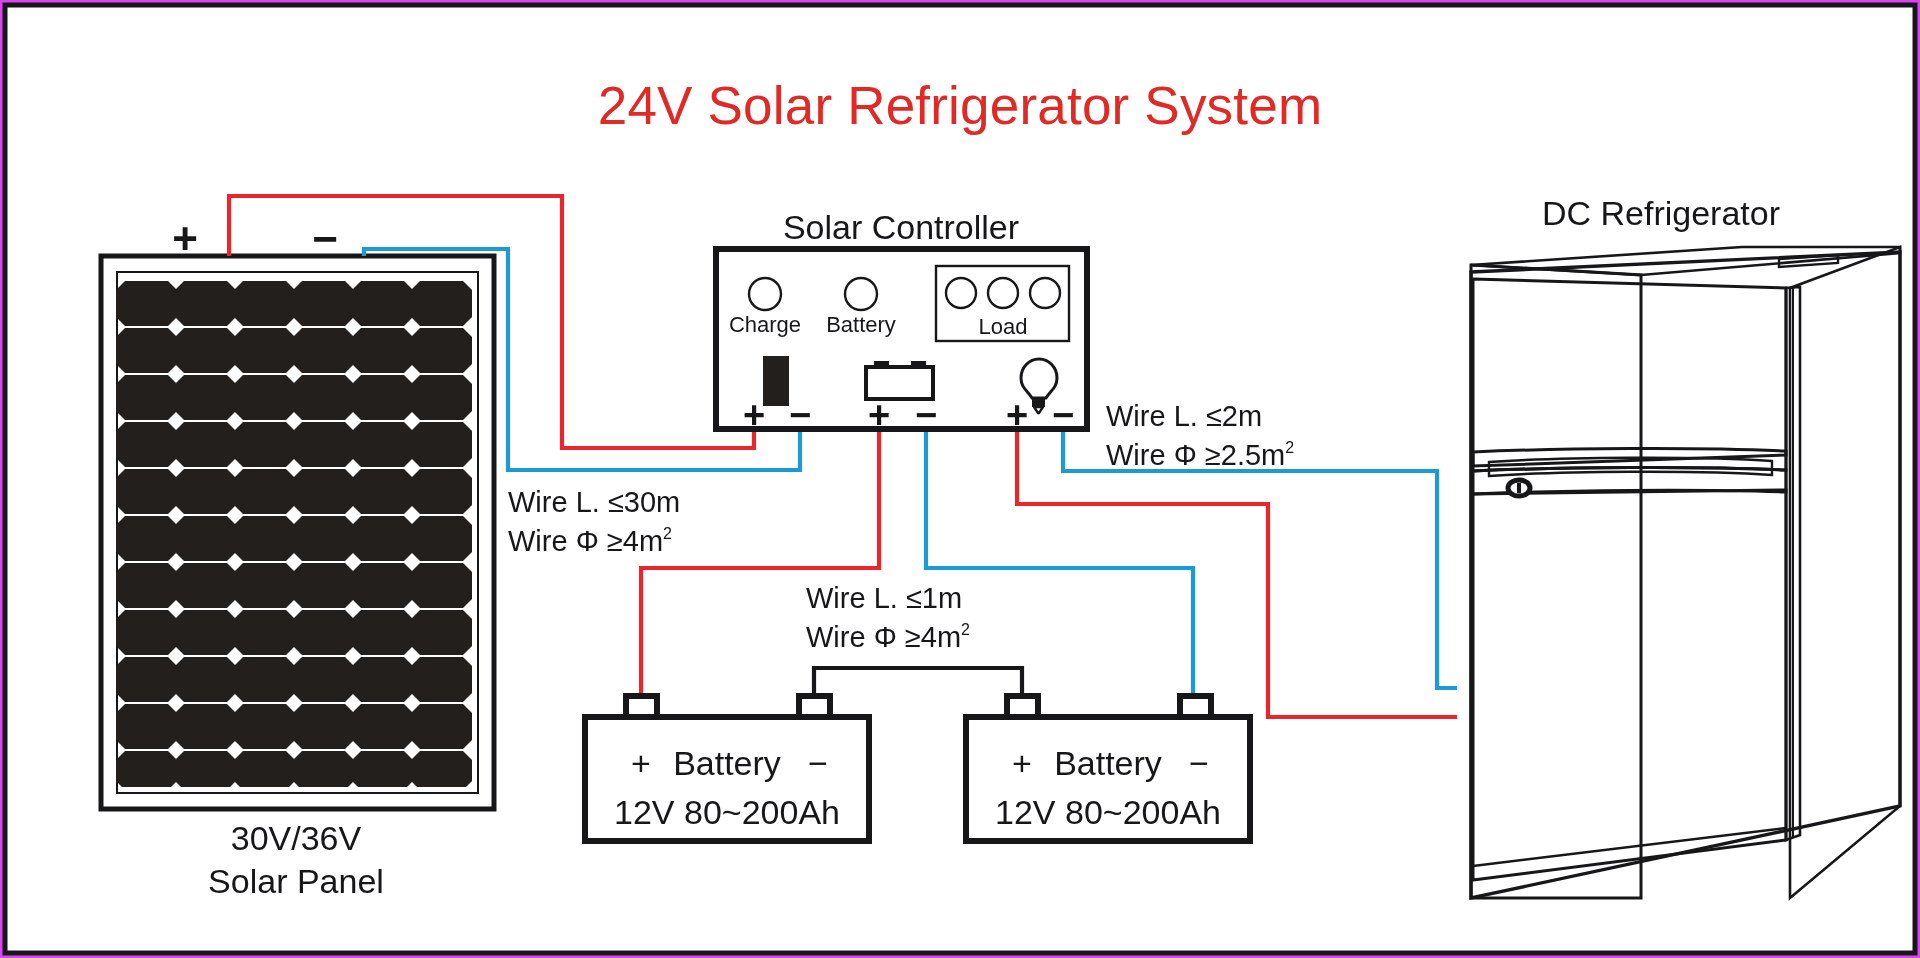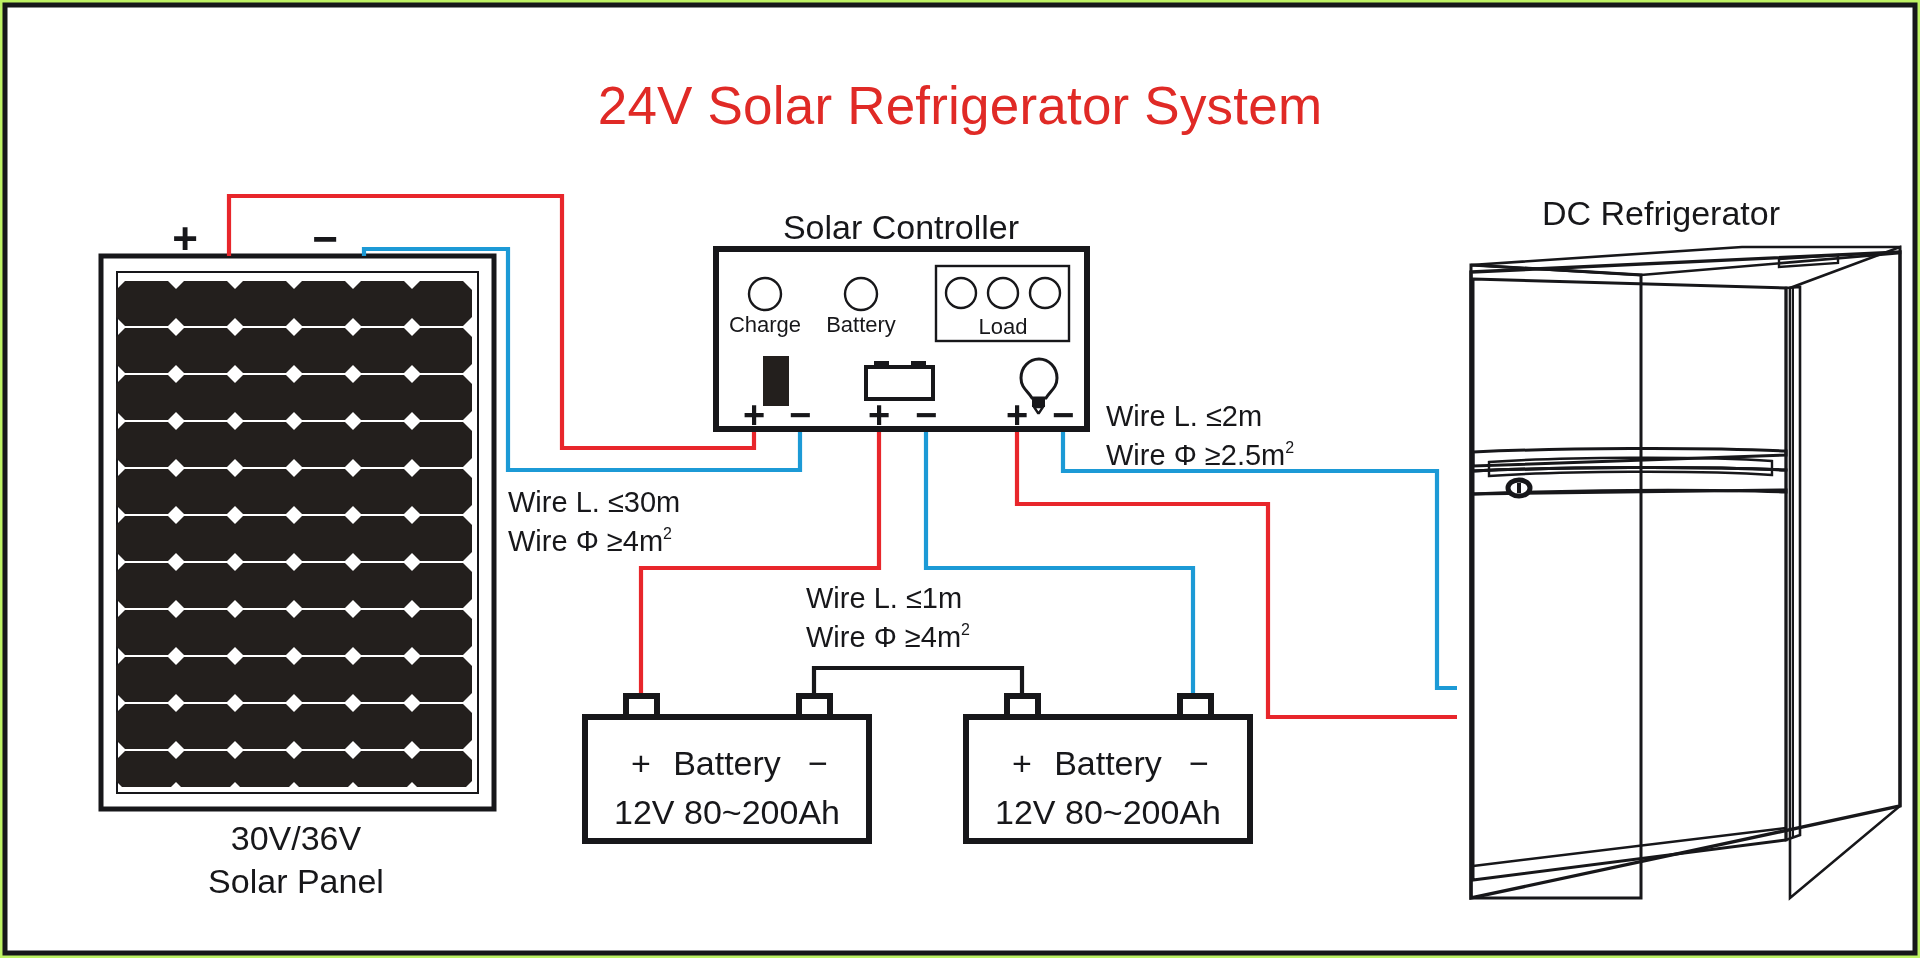--- a/index.html
+++ b/index.html
@@ -1,21 +1,21 @@
 <!DOCTYPE html>
 <html><head>
 <meta charset="utf-8">
 <style>
   html,body{margin:0;padding:0;background:#ffffff;}
   body{
     width:1920px;height:958px;overflow:hidden;
     font-family:"Liberation Sans","DejaVu Sans",sans-serif;
     color:#1a1a1a;
   }
-  #stage{position:relative;width:1920px;height:958px;background:#bef264;}
+  #stage{position:relative;width:1920px;height:958px;background:#d946ef;}
   svg#diagram{position:absolute;left:0;top:0;width:1920px;height:958px;display:block;}
   .ln{fill:none;stroke:#17171a;}
   .wire{fill:none;stroke-width:4.2;stroke-linecap:butt;stroke-linejoin:miter;}
   .wire-red{stroke:#e8262b;}
   .wire-blue{stroke:#1c9ad6;}
   .wire-black{stroke:#17171a;stroke-width:4.2;fill:none;}
   .cell{fill:#231f1d;}
   text{font-family:"Liberation Sans","DejaVu Sans",sans-serif;fill:#17171a;}
   .t-title{font-size:53px;fill:#e02a26;font-stretch:condensed;letter-spacing:.2px;}
   .t-big{font-size:34px;}

